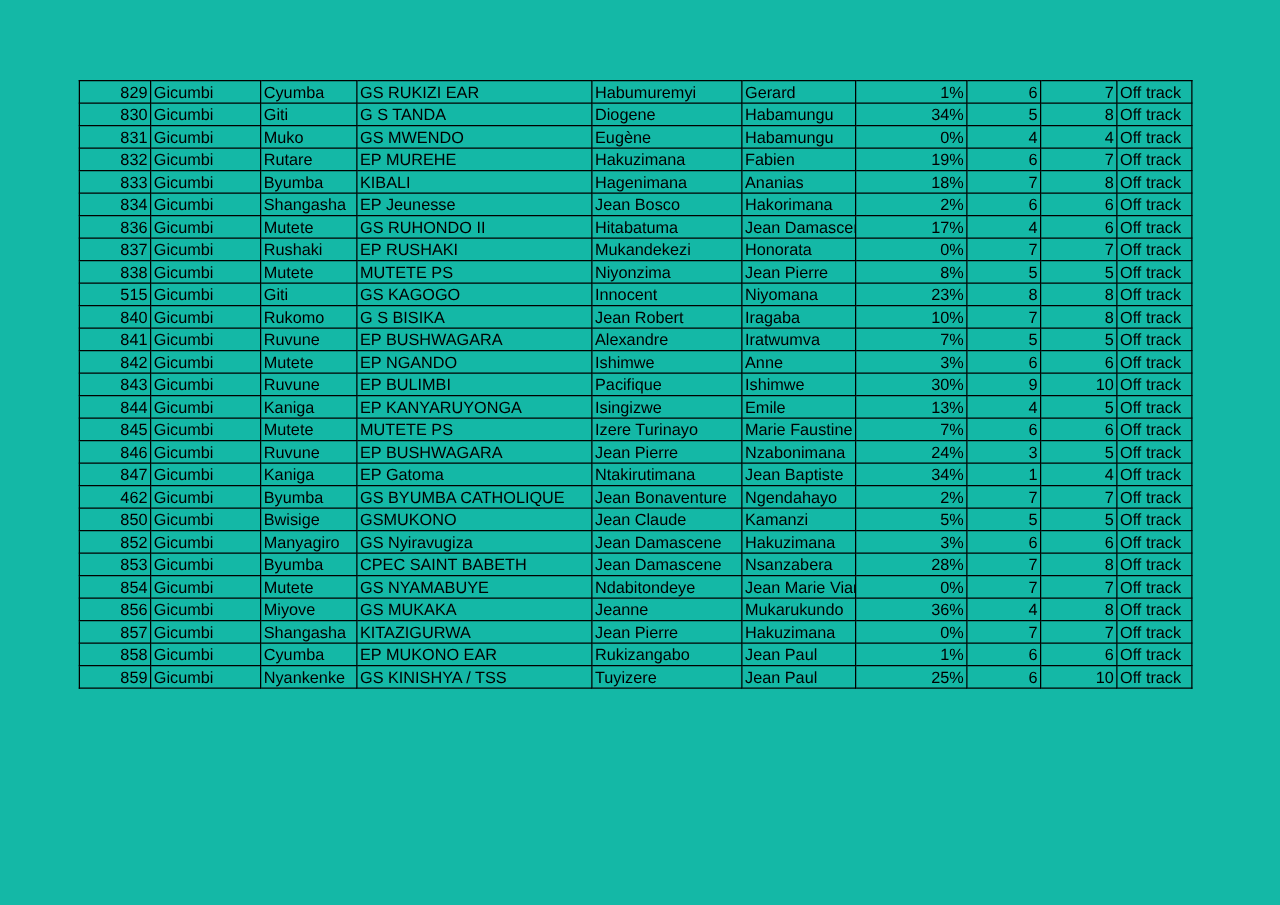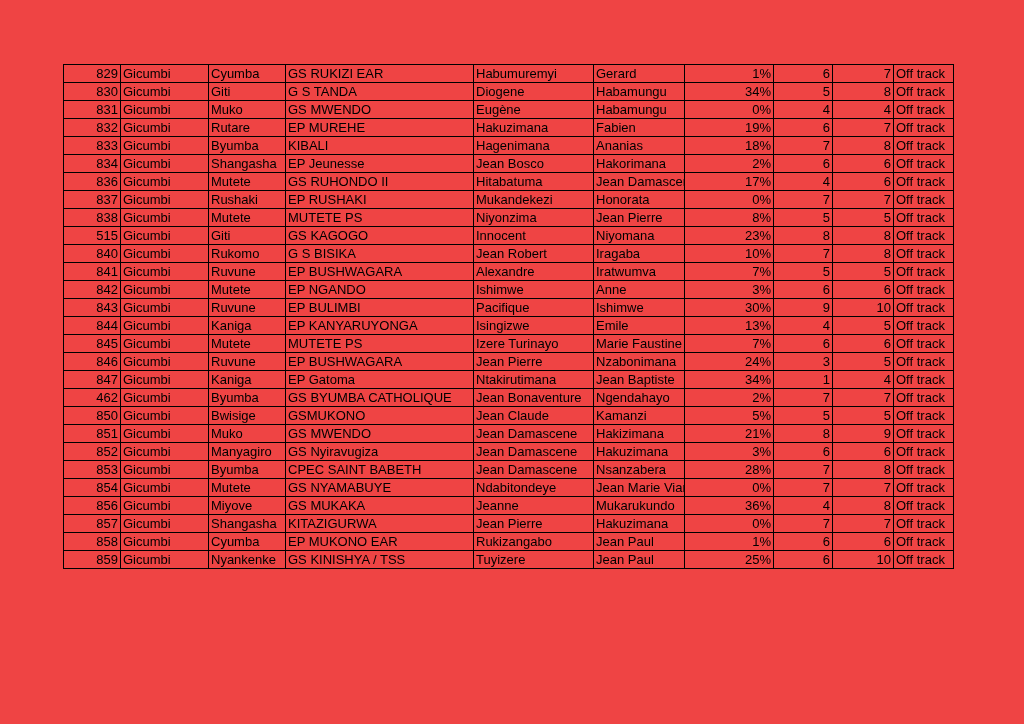--- a/index.html
+++ b/index.html
@@ -4,21 +4,21 @@
 <style>
   html, body {
     margin: 0;
     padding: 0;
     background: #ffffff;
   }
   .page {
     position: relative;
     width: 1024px;
     height: 724px;
-    background: #ef4444;
+    background: #14b8a6;
     overflow: hidden;
   }
   table.doc-table {
     position: absolute;
     left: 63px;
     top: 64px;
     width: 890px;
     border-collapse: collapse;
     table-layout: fixed;
     font-family: "Liberation Sans", sans-serif;
@@ -289,32 +289,20 @@
           <td class="align-left">Bwisige</td>
           <td class="align-left">GSMUKONO</td>
           <td class="align-left">Jean Claude</td>
           <td class="align-left">Kamanzi</td>
           <td class="align-right">5%</td>
           <td class="align-right">5</td>
           <td class="align-right">5</td>
           <td class="align-left">Off track</td>
         </tr>
         <tr>
-          <td class="align-right">851</td>
-          <td class="align-left">Gicumbi</td>
-          <td class="align-left">Muko</td>
-          <td class="align-left">GS MWENDO</td>
-          <td class="align-left">Jean Damascene</td>
-          <td class="align-left">Hakizimana</td>
-          <td class="align-right">21%</td>
-          <td class="align-right">8</td>
-          <td class="align-right">9</td>
-          <td class="align-left">Off track</td>
-        </tr>
-        <tr>
           <td class="align-right">852</td>
           <td class="align-left">Gicumbi</td>
           <td class="align-left">Manyagiro</td>
           <td class="align-left">GS Nyiravugiza</td>
           <td class="align-left">Jean Damascene</td>
           <td class="align-left">Hakuzimana</td>
           <td class="align-right">3%</td>
           <td class="align-right">6</td>
           <td class="align-right">6</td>
           <td class="align-left">Off track</td>

